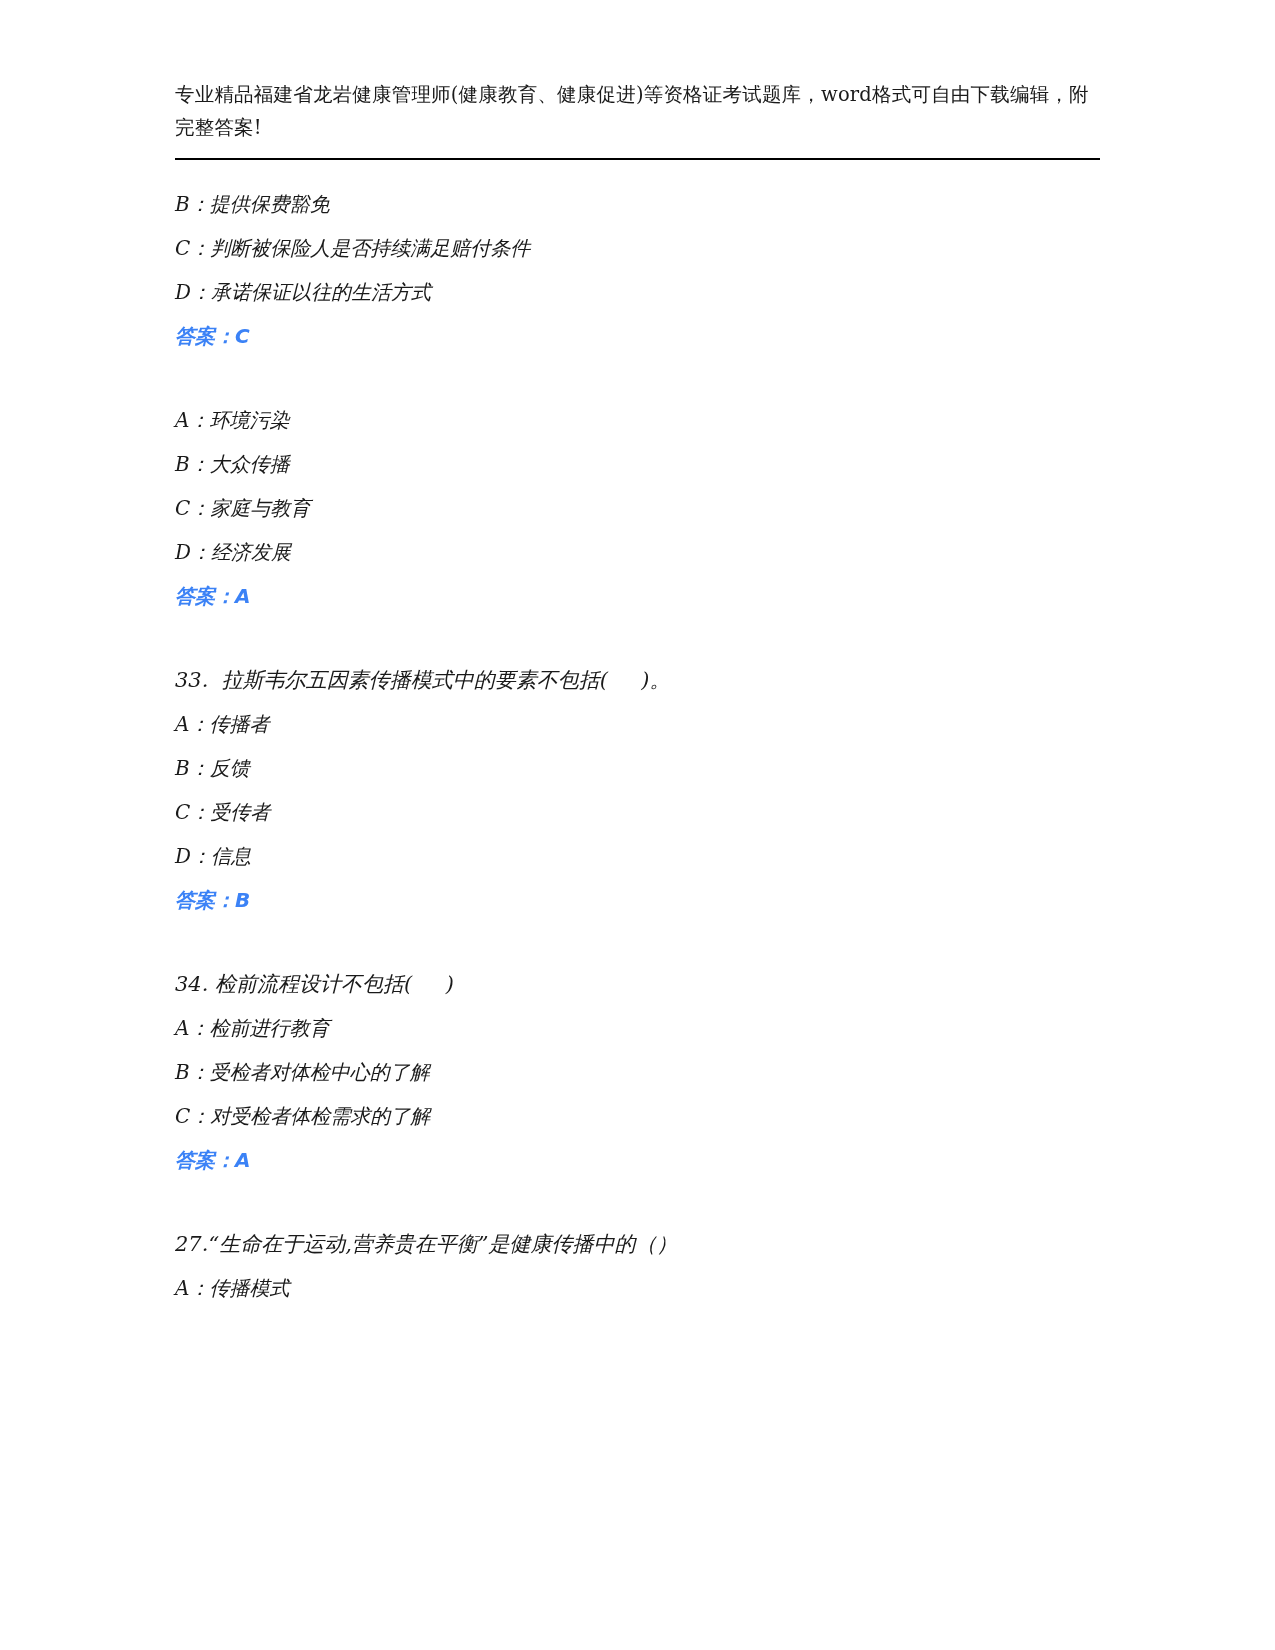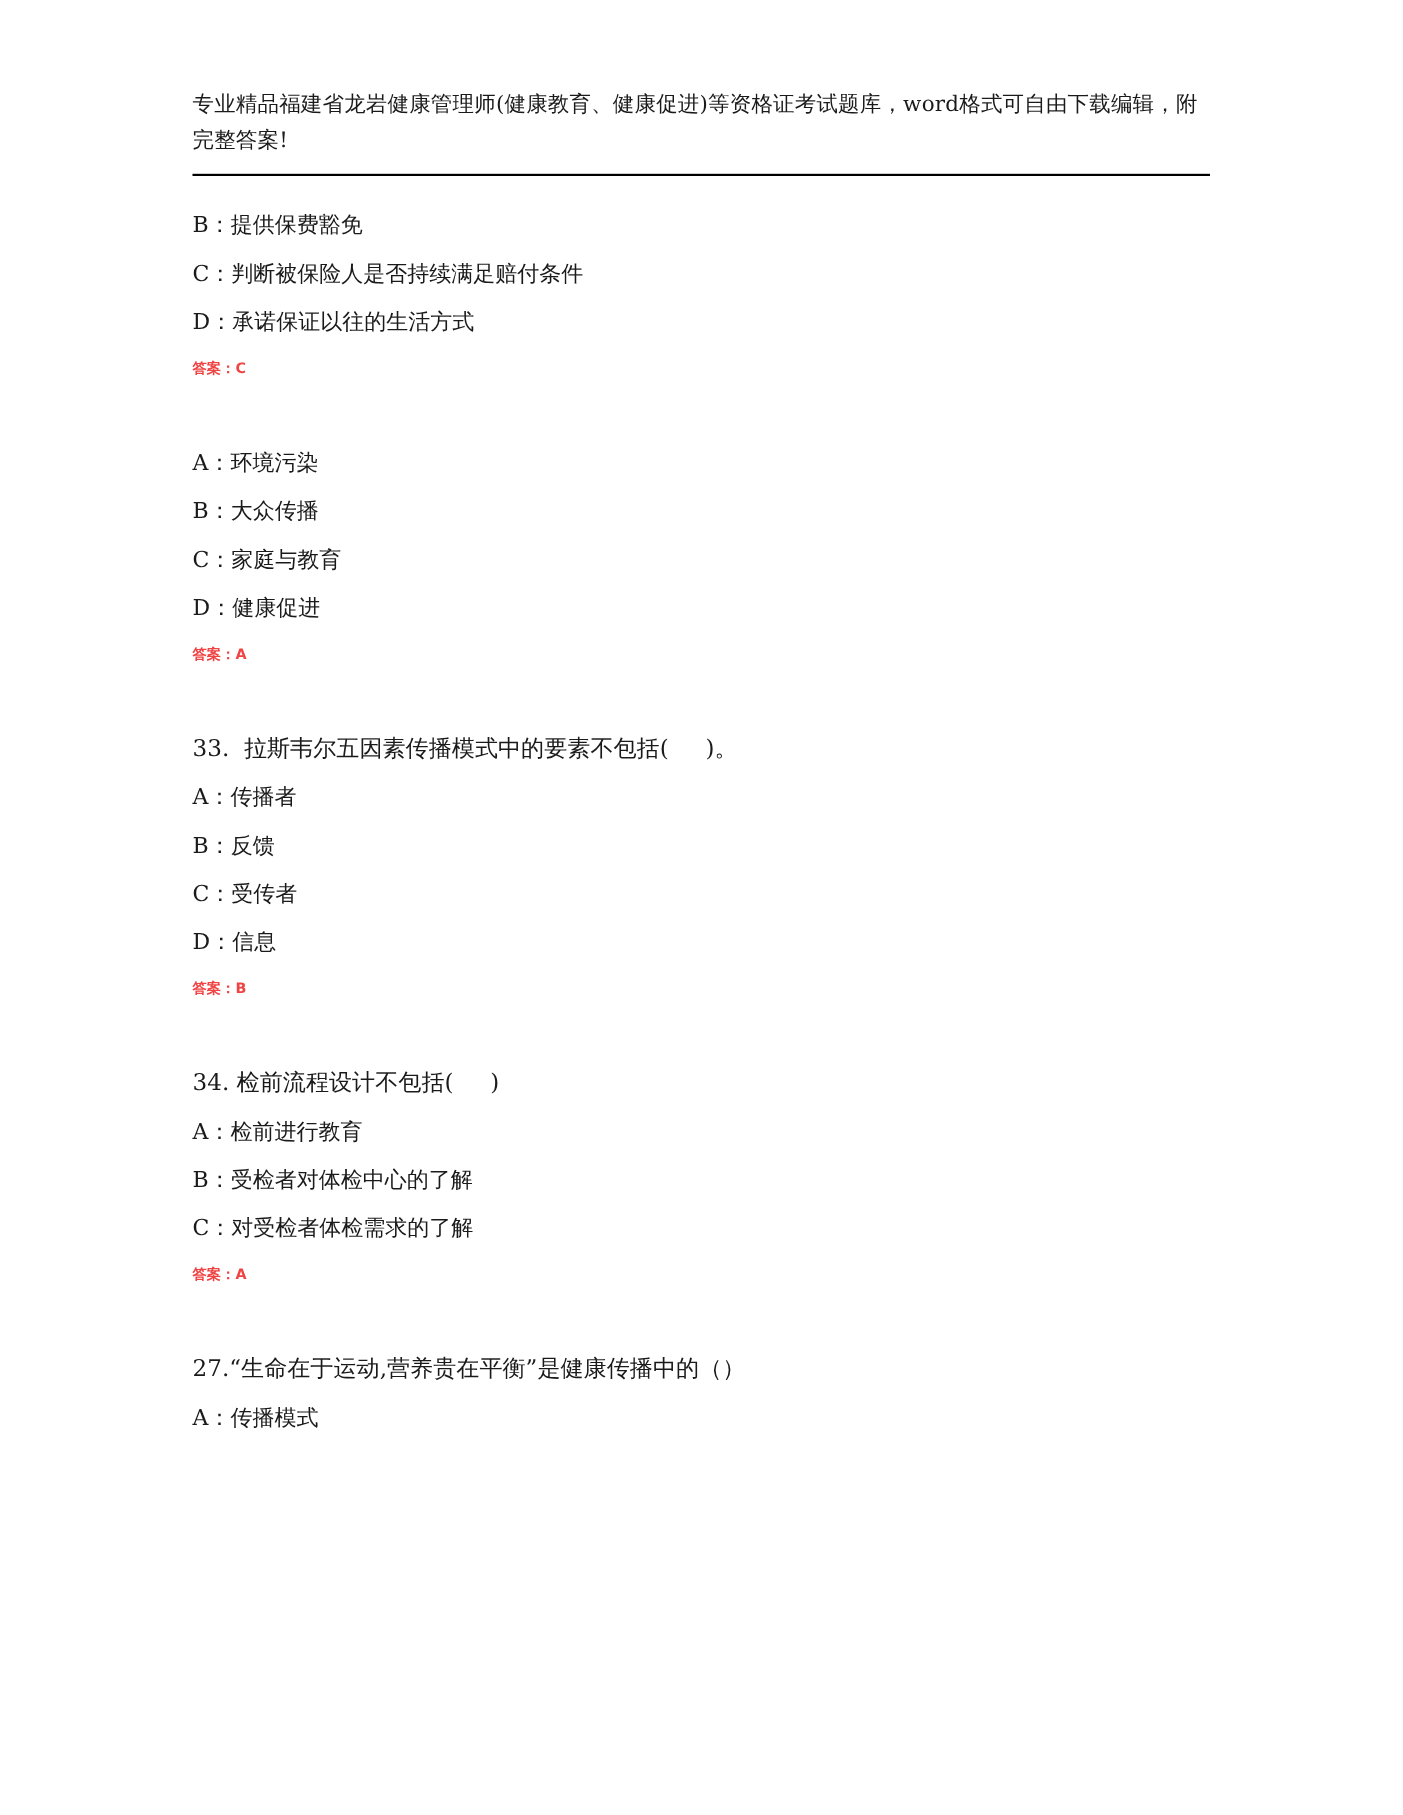--- a/index.html
+++ b/index.html
@@ -30,37 +30,38 @@
     margin: 0 0 6px 0;
   }
   .rule {
     border: none;
     border-top: 2px solid #000;
     margin: 14px 0 22px 0;
     height: 0;
   }
   .block {
     margin-bottom: 40px;
+    font-style: italic;
   }
   .qline {
     font-size: 21px;
     line-height: 44px;
     color: #1a1a1a;
     white-space: pre-wrap;
   }
   .optline {
     font-size: 20px;
     line-height: 44px;
     color: #1a1a1a;
     white-space: pre-wrap;
   }
   .ansline {
-    font-size: 13px;
+    font-size: 20px;
     line-height: 44px;
-    color: #ef4444;
+    color: #3b82f6;
     font-weight: bold;
     font-family: "DejaVu Sans", "Liberation Sans", sans-serif;
     white-space: pre-wrap;
   }
   .tight { margin-bottom: 0; }
 </style>
 </head>
 <body>
 
 <div class="page">
@@ -73,21 +74,21 @@
     <div class="optline">B：提供保费豁免</div>
     <div class="optline">C：判断被保险人是否持续满足赔付条件</div>
     <div class="optline">D：承诺保证以往的生活方式</div>
     <div class="ansline">答案：C</div>
   </div>
 
   <div class="block">
     <div class="optline">A：环境污染</div>
     <div class="optline">B：大众传播</div>
     <div class="optline">C：家庭与教育</div>
-    <div class="optline">D：健康促进</div>
+    <div class="optline">D：经济发展</div>
     <div class="ansline">答案：A</div>
   </div>
 
   <div class="block">
     <div class="qline">33.  拉斯韦尔五因素传播模式中的要素不包括(     )。</div>
     <div class="optline">A：传播者</div>
     <div class="optline">B：反馈</div>
     <div class="optline">C：受传者</div>
     <div class="optline">D：信息</div>
     <div class="ansline">答案：B</div>

